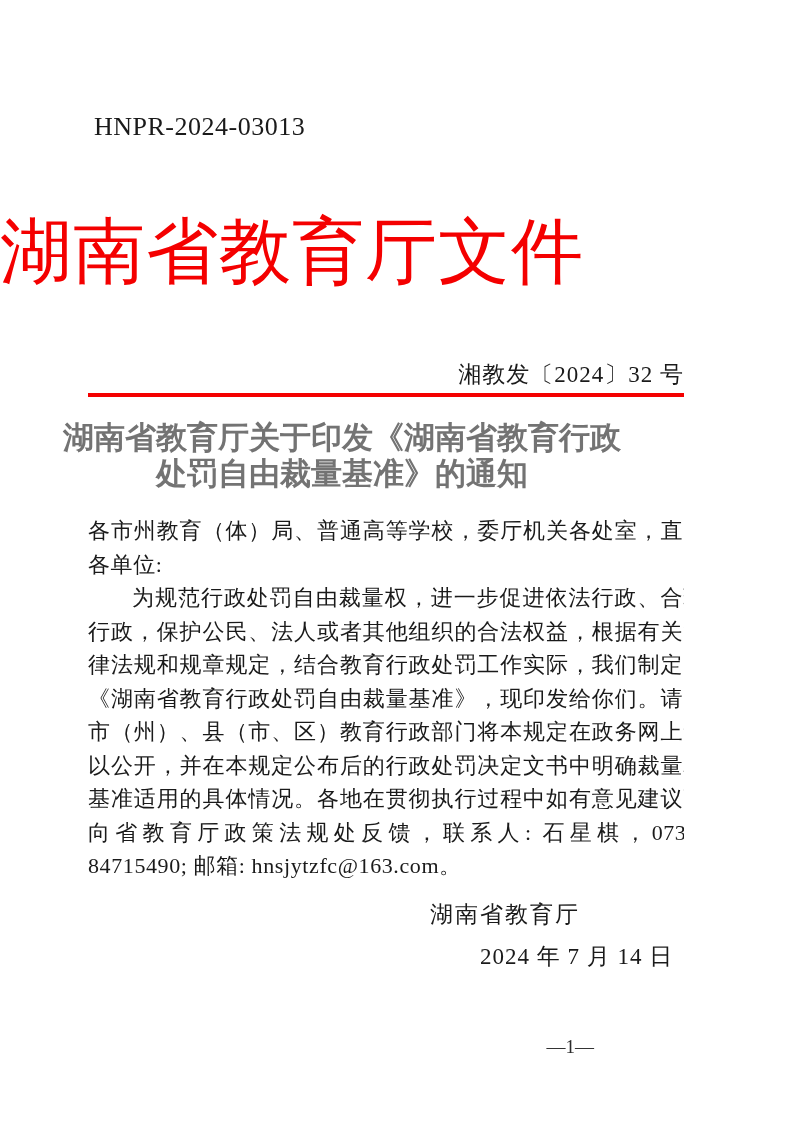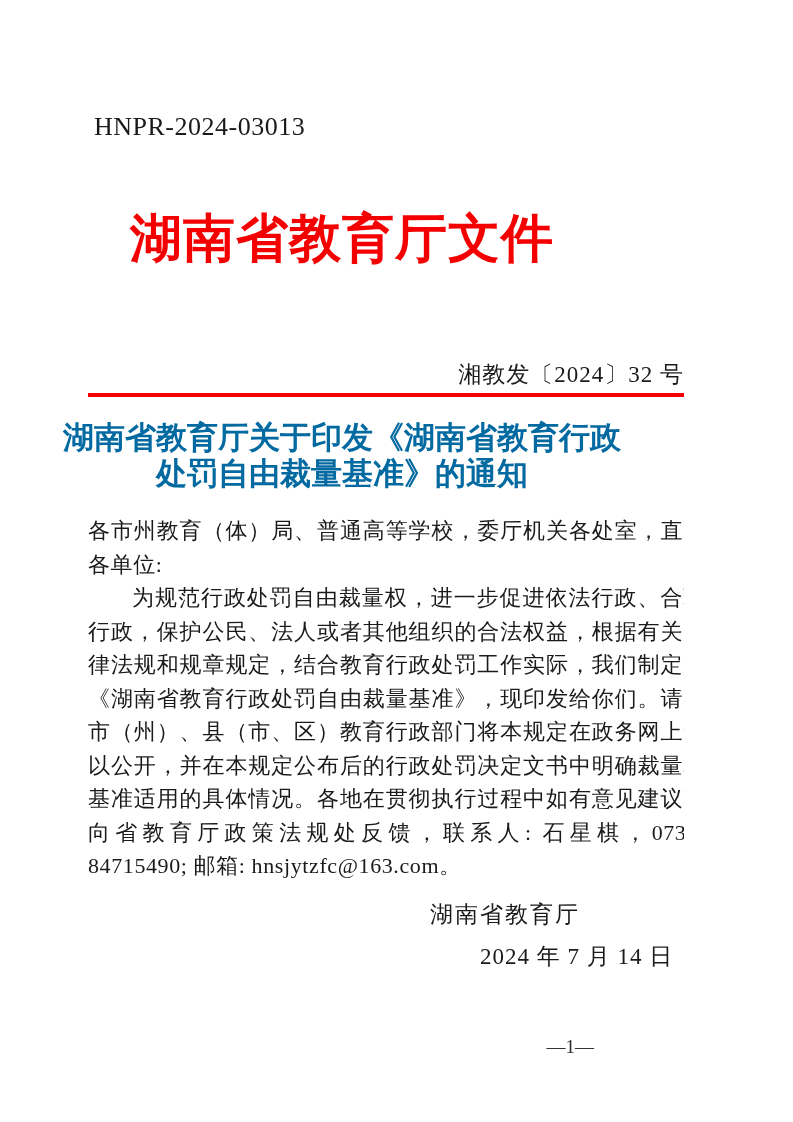--- a/index.html
+++ b/index.html
@@ -22,23 +22,22 @@
     top: 112px;
     font-size: 26px;
     letter-spacing: 0.5px;
     white-space: nowrap;
   }
   .banner {
     position: absolute;
     left: 0;
     right: 0;
     top: 204px;
-    text-align: center;
-    font-size: 52px;
-    font-weight: bold;
+    font-size: 72px;
+    font-weight: normal;
     color: var(--accent-red, #f40000);
     letter-spacing: 1px;
     white-space: nowrap;
   }
   .doc-number {
     position: absolute;
     left: 0;
     right: 0;
     top: 359px;
     text-align: right;
@@ -57,21 +56,21 @@
   .doc-title {
     position: absolute;
     left: 0;
     right: 0;
     top: 420px;
     text-align: center;
     font-family: "Liberation Sans", "DejaVu Sans", sans-serif;
     font-weight: bold;
     font-size: 31px;
     line-height: 36px;
-    color: #0369a1;
+    color: #737373;
   }
   .body-text {
     position: absolute;
     left: 88px;
     top: 514px;
     width: 618px;
     font-size: 22px;
     line-height: 33.5px;
     letter-spacing: 0.6px;
     text-align: justify;

